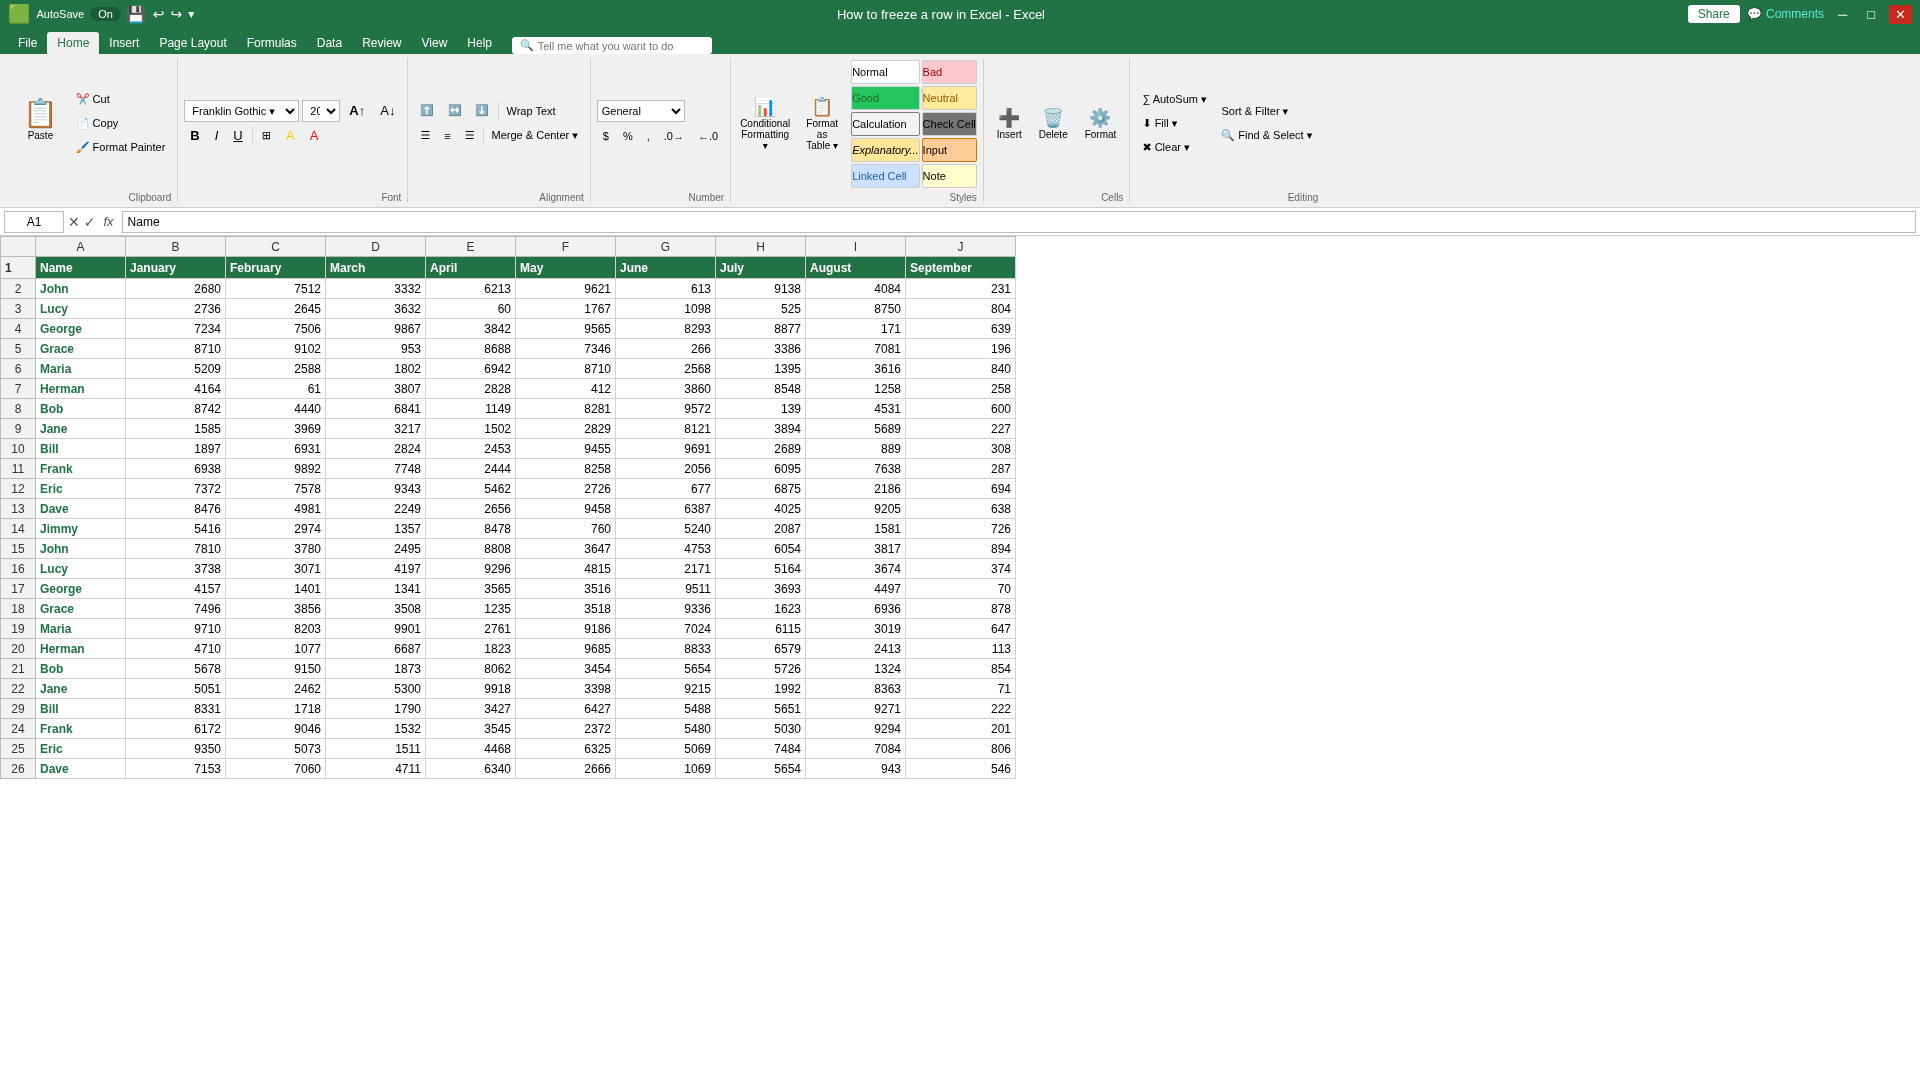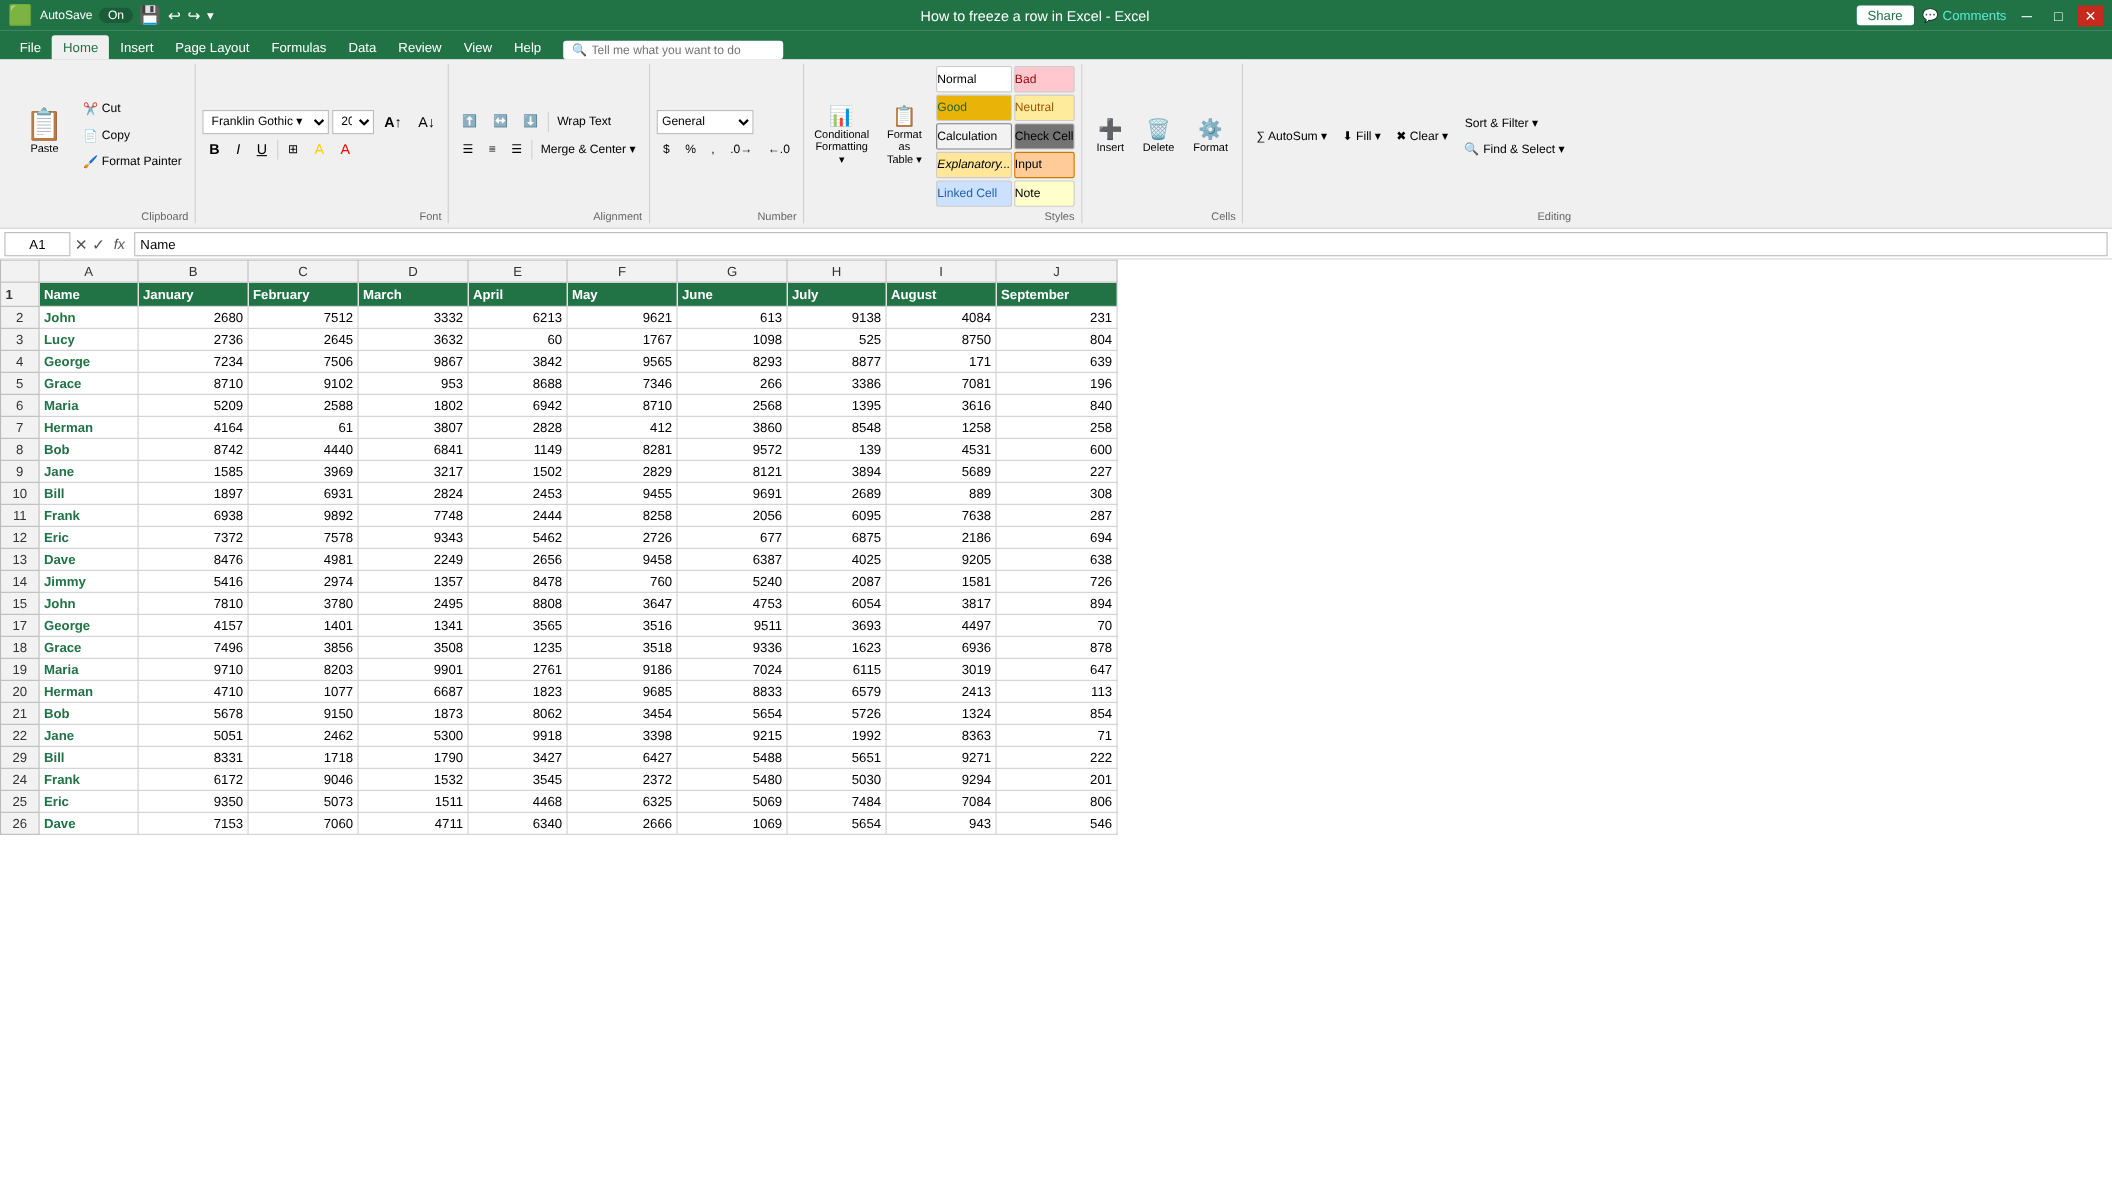--- a/index.html
+++ b/index.html
@@ -119,21 +119,21 @@
       border-radius: 2px;
       font-size: 11px;
       cursor: pointer;
       white-space: nowrap;
       height: 24px;
       display: flex;
       align-items: center;
     }
     .style-normal { background: white; }
     .style-bad { background: #ffc7ce; color: #9c0006; }
-    .style-good { background: #eab308; color: #276221; }
+    .style-good { background: #22c55e; color: #276221; }
     .style-neutral { background: #ffeb9c; color: #9c5700; }
     .style-calculation { background: #f2f2f2; border: 1px solid #7f7f7f; }
     .style-check { background: #737373; }
     .style-explanatory { background: #ffe699; font-style: italic; }
     .style-input { background: #ffcc99; border: 1px solid #cc7a00; }
     .style-linked { background: #cce0ff; color: #215fac; }
     .style-note { background: #ffffcc; }
 
     
     #formula-bar {
@@ -426,21 +426,21 @@
           <span style="font-size:18px;">⚙️</span>
           <span>Format</span>
         </button>
       </div>
     </div>
     <div class="ribbon-group-label">Cells</div>
   </div>
 
   <div class="ribbon-group">
     <div class="ribbon-group-content">
-      <div style="display:flex;flex-direction:row;gap:2px;">
+      <div style="display:flex;flex-direction:column;gap:2px;">
         <button class="ribbon-btn-small">∑ AutoSum ▾</button>
         <button class="ribbon-btn-small">⬇ Fill ▾</button>
         <button class="ribbon-btn-small">✖ Clear ▾</button>
       </div>
       <div style="display:flex;flex-direction:column;gap:2px;">
         <button class="ribbon-btn-small">Sort &amp; Filter ▾</button>
         <button class="ribbon-btn-small">🔍 Find &amp; Select ▾</button>
       </div>
     </div>
     <div class="ribbon-group-label">Editing</div>
@@ -680,20 +680,33 @@
             <td class="num-cell">3780</td>
             <td class="num-cell">2495</td>
             <td class="num-cell">8808</td>
             <td class="num-cell">3647</td>
             <td class="num-cell">4753</td>
             <td class="num-cell">6054</td>
             <td class="num-cell">3817</td>
             <td class="num-cell">894</td>
           </tr>
           <tr>
+            <td class="row-num">16</td>
+            <td class="name-cell">Lucy</td>
+            <td class="num-cell">3738</td>
+            <td class="num-cell">3071</td>
+            <td class="num-cell">4197</td>
+            <td class="num-cell">9296</td>
+            <td class="num-cell">4815</td>
+            <td class="num-cell">2171</td>
+            <td class="num-cell">5164</td>
+            <td class="num-cell">3674</td>
+            <td class="num-cell">374</td>
+          </tr>
+          <tr>
             <td class="row-num">17</td>
             <td class="name-cell">George</td>
             <td class="num-cell">4157</td>
             <td class="num-cell">1401</td>
             <td class="num-cell">1341</td>
             <td class="num-cell">3565</td>
             <td class="num-cell">3516</td>
             <td class="num-cell">9511</td>
             <td class="num-cell">3693</td>
             <td class="num-cell">4497</td>

